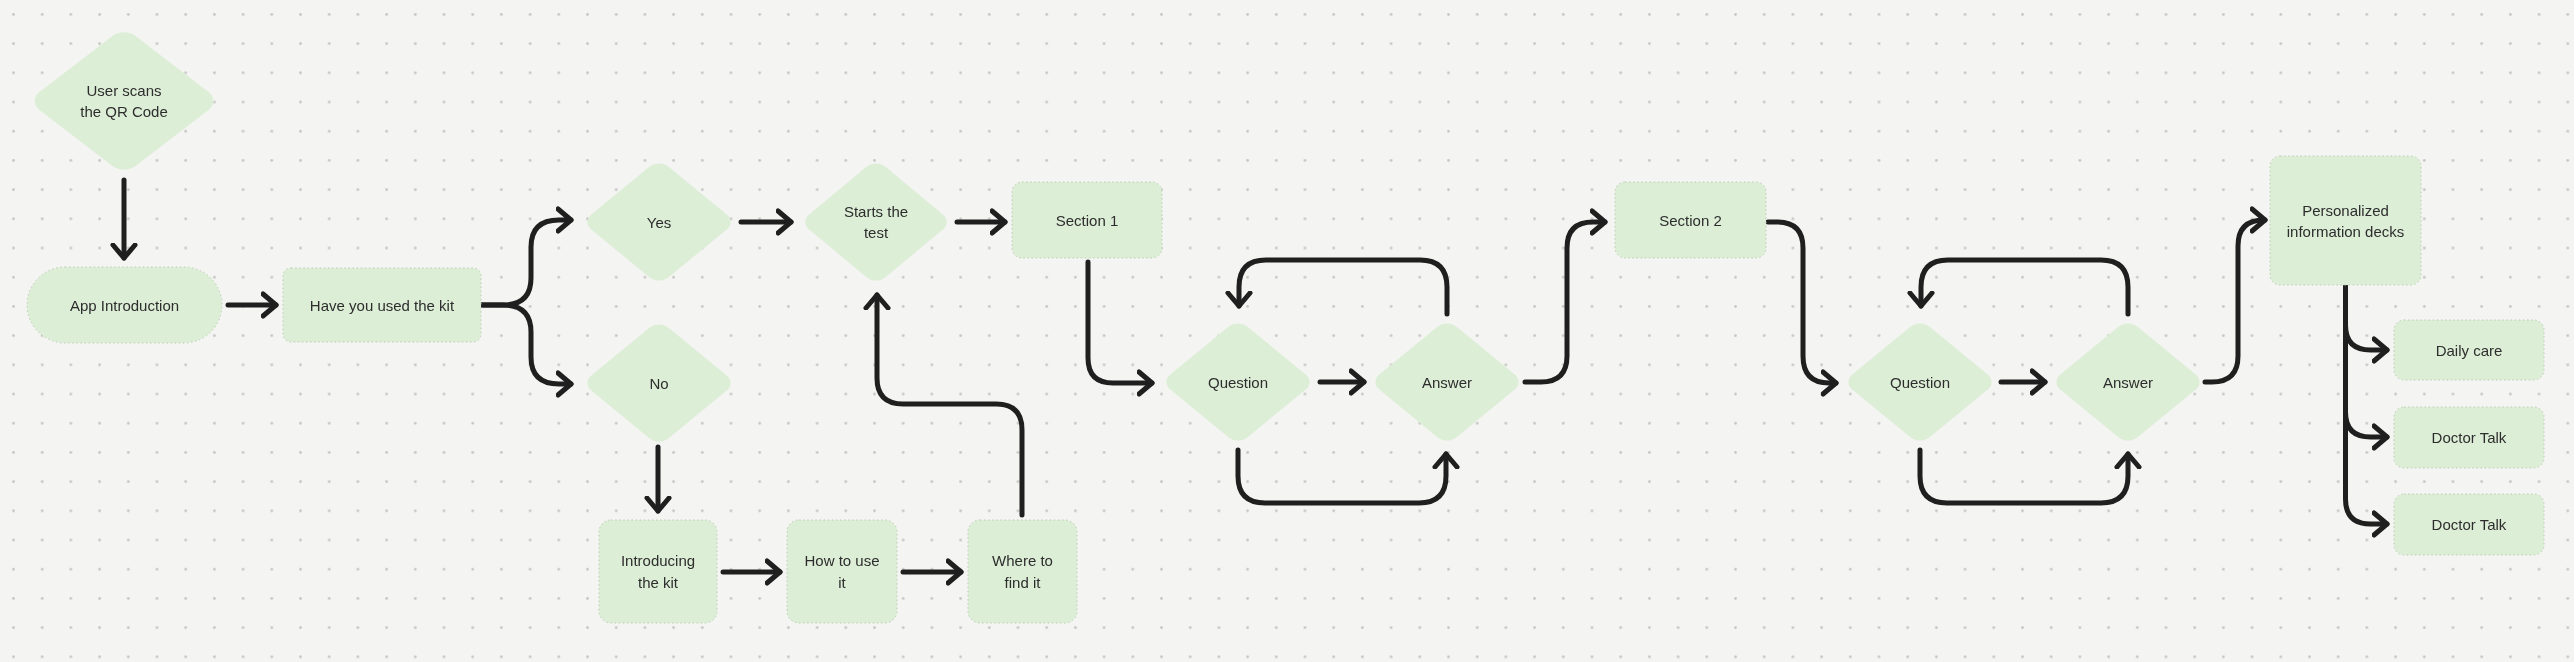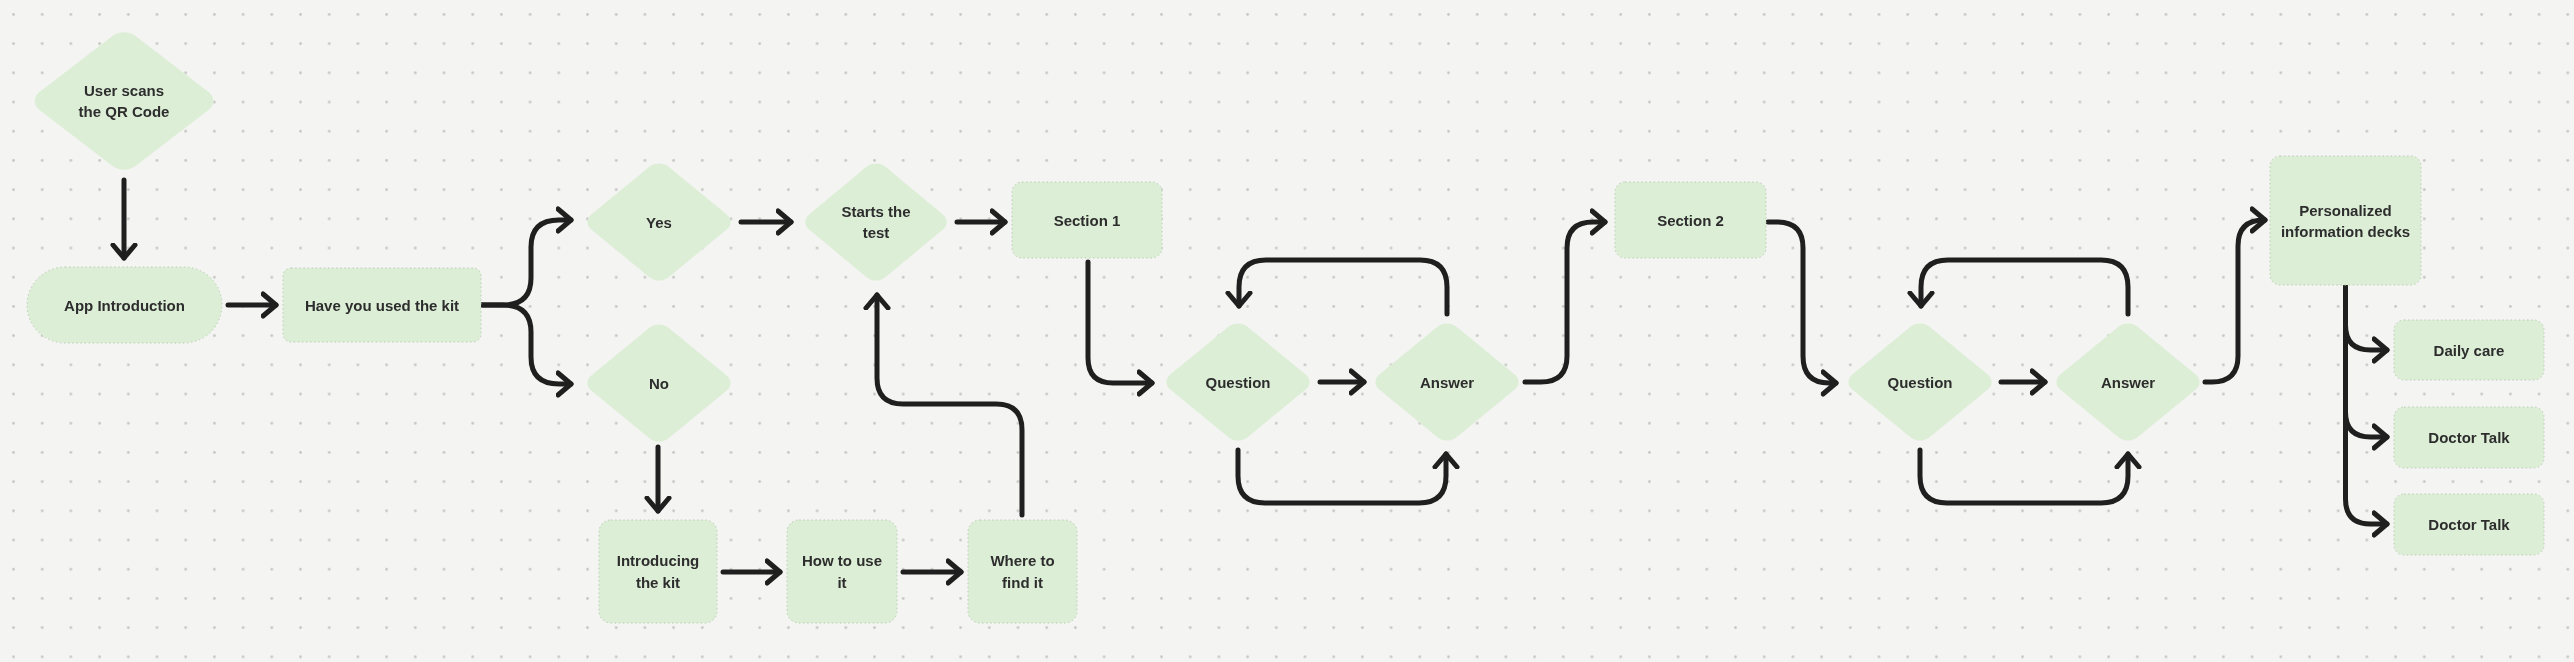--- a/index.html
+++ b/index.html
@@ -5,21 +5,20 @@
   html, body {
     margin: 0;
     padding: 0;
     background: var(--canvas_bg, #f4f4f2);
   }
   .stage {
     position: relative;
     width: 2574px;
     height: 662px;
     overflow: hidden;
-    font-weight: bold;
   }
   svg {
     display: block;
   }
   text {
     font-family: "Liberation Sans", sans-serif;
     font-size: 15px;
     fill: var(--text_color, #2d2d2d);
     text-anchor: middle;
   }

